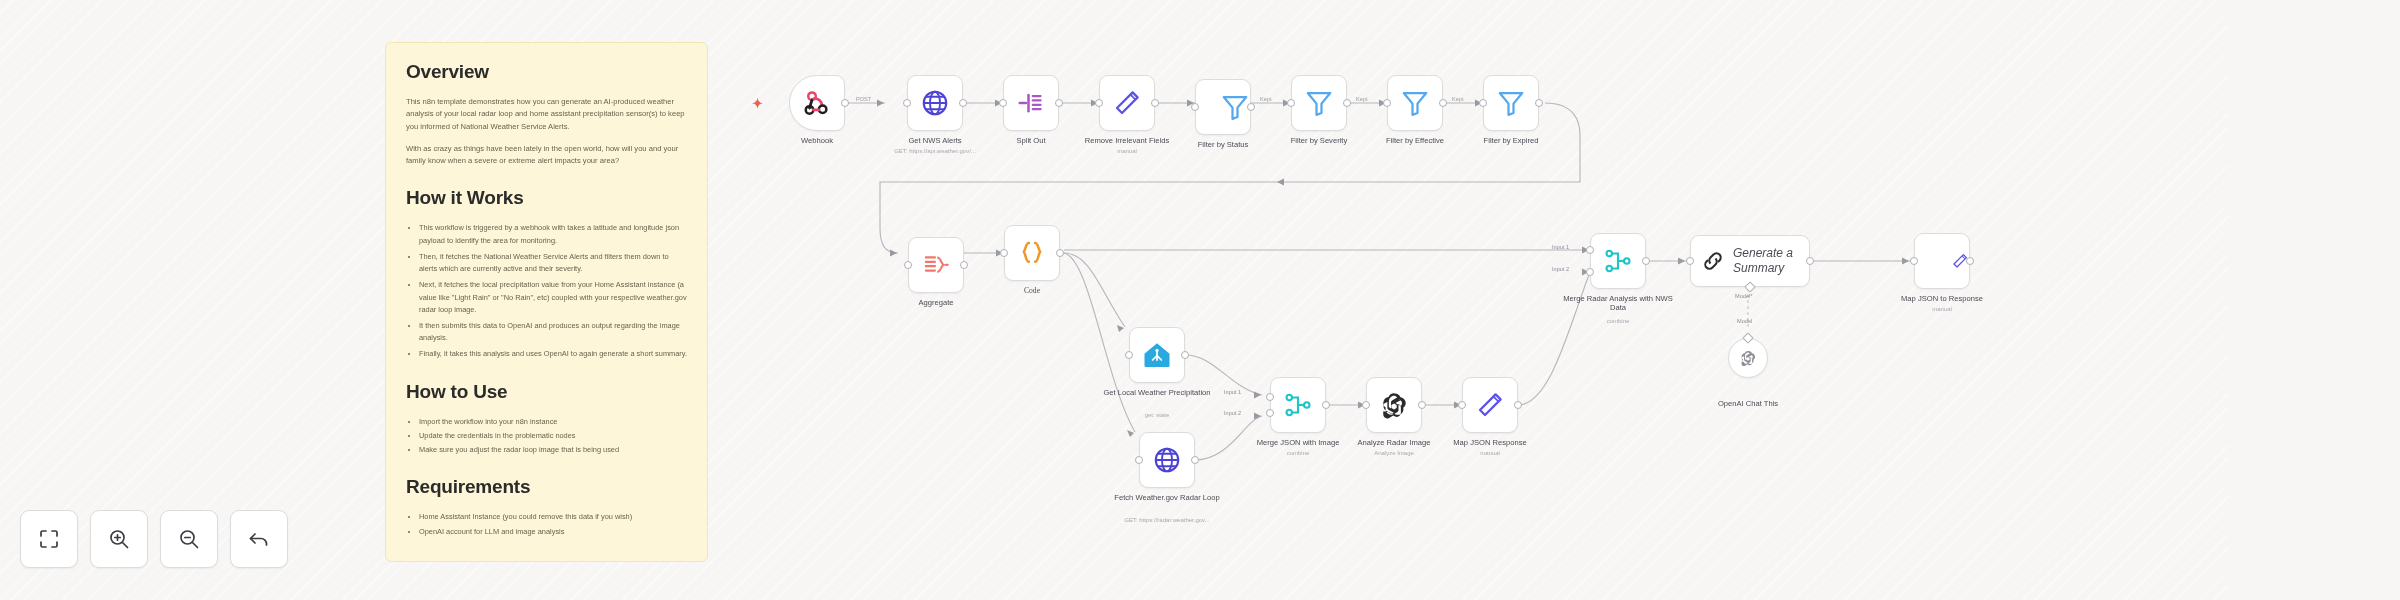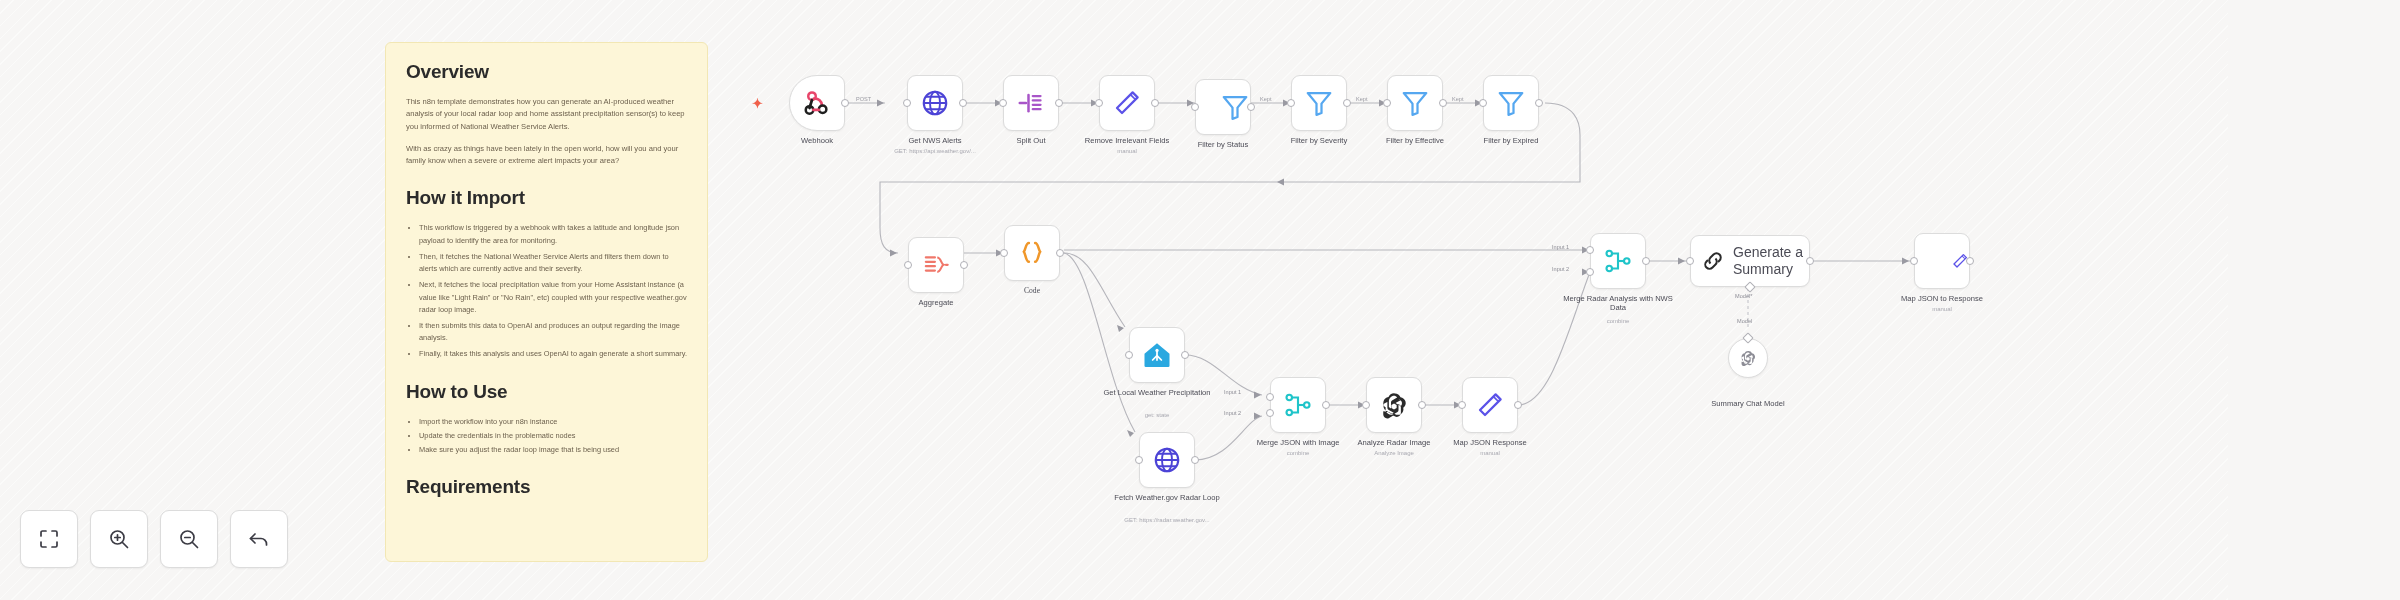--- a/index.html
+++ b/index.html
@@ -102,21 +102,21 @@
   
   .node.wide {
     width: 120px; height: 52px;
     border-radius: 9px;
     justify-content: flex-start;
     padding-left: 10px;
     gap: 8px;
   }
   .node.wide .ico { width: 24px; height: 24px; flex: none; }
   .node.wide .inner-label {
-    font-size: 14px; color: #4b4b55; line-height: 1.25;
+    font-size: 12px; color: #4b4b55; line-height: 1.25; font-style: italic;
   }
   
   .node.circ {
     width: 40px; height: 40px; border-radius: 50%;
   }
   .node.circ .ico { width: 18px; height: 18px; }
 
   
   .port {
     position: absolute;
@@ -176,37 +176,41 @@
 </head>
 <body>
 
 <div id="canvas">
 
   <div id="sticky">
     <h2>Overview</h2>
     <p>This n8n template demonstrates how you can generate an AI-produced weather analysis of your local radar loop and home assistant precipitation sensor(s) to keep you informed of National Weather Service Alerts.</p>
     <p>With as crazy as things have been lately in the open world, how will you and your family know when a severe or extreme alert impacts your area?</p>
 
-    <h2 class="sub">How it Import</h2>
+    <h2 class="sub">How it Works</h2>
     <ul>
       <li>This workflow is triggered by a webhook with takes a latitude and longitude json payload to identify the area for monitoring.</li>
       <li>Then, it fetches the National Weather Service Alerts and filters them down to alerts which are currently active and their severity.</li>
       <li>Next, it fetches the local precipitation value from your Home Assistant instance (a value like "Light Rain" or "No Rain", etc) coupled with your respective weather.gov radar loop image.</li>
       <li>It then submits this data to OpenAI and produces an output regarding the image analysis.</li>
       <li>Finally, it takes this analysis and uses OpenAI to again generate a short summary.</li>
     </ul>
 
     <h2 class="sub">How to Use</h2>
     <ul class="tight">
       <li>Import the workflow into your n8n instance</li>
       <li>Update the credentials in the problematic nodes</li>
       <li>Make sure you adjust the radar loop image that is being used</li>
     </ul>
 
     <h2 class="sub">Requirements</h2>
+    <ul class="tight">
+      <li>Home Assistant Instance (you could remove this data if you wish)</li>
+      <li>OpenAI account for LLM and image analysis</li>
+    </ul>
   </div>
 
   <svg id="edges">
     <g stroke="#b5b5bb" stroke-width="1.1" fill="none">
 
       <path d="M845,103 L885,103"></path>
       <path d="M963,103 L1003,103"></path>
       <path d="M1059,103 L1099,103"></path>
       <path d="M1155,103 L1195,103"></path>
       <path d="M1251,103 L1291,103"></path>
@@ -478,21 +482,21 @@
     <span class="port bot"></span>
   </div>
   <span class="port-label" style="left:1735px; top:293px;">Model*</span>
   <span class="port-label" style="left:1737px; top:318px;">Model</span>
 
   <div class="node circ" style="left:1728px; top:338px;">
     <svg class="ico" viewBox="0 0 24 24">
       <path d="M12 2.6c-2 0-3.7 1.2-4.4 3-2 .2-3.6 1.6-4 3.5-.6 1.9.2 3.9 1.8 4.9-.5 1.9.2 3.9 1.8 5 1.6 1.1 3.7 1 5.2-.1 1.5 1.2 3.6 1.3 5.2.2 1.6-1.1 2.3-3.1 1.8-5 1.6-1 2.4-3 1.8-4.9-.5-1.9-2.1-3.3-4-3.5-.7-1.8-2.5-3-4.4-3Zm0 2c1 0 1.9.5 2.5 1.3l-4.1 2.4c-.5.3-.8.8-.8 1.4v5l-1.5-.9c-.1 0-.2-.2-.2-.3V9.1c0-2.5 2-4.5 4.1-4.5Zm3.6 2.8c1.2.2 2.2 1 2.6 2.2.4 1.1.1 2.4-.8 3.2l-4.2-2.4 4-2.3-1.6-.7Zm-9 2.2c0-.1 0-.2.1-.2v4.9c0 .6.3 1.1.8 1.4l4.3 2.5-1.5.9c-.1.1-.3.1-.4 0l-4-2.3c-2.1-1.3-2.9-3.9-1.7-6l2.4-1.2Zm5.4 1.1 2.1 1.2v2.4l-2.1 1.2-2.1-1.2v-2.4l2.1-1.2Zm5.3 2.6c.1.1.2.2.2.3v4.6c0 2.4-2.4 4-4.6 3l-2.3-1.3 4.2-2.4c.5-.3.8-.8.8-1.4v-5l1.7 1.2Zm-9.4 4.3 4.2 2.4-4 2.3c-2.1 1.2-4.7-.3-4.7-2.7v-2.7l4.5.7Z" fill="#8d8d96"></path>
     </svg>
     <span class="port topc"></span>
-    <span class="nlabel">Summary Chat Model</span>
+    <span class="nlabel">OpenAI Chat This</span>
   </div>
 
   <div class="node" style="left:1914px; top:233px;padding-left:36px;">
     <svg class="ico" viewBox="0 0 24 24">
       <path d="M16.5 3.5 L20.5 7.5 L8 20 L4 16 Z" fill="none" stroke="#5b52e8" stroke-width="1.8" stroke-linejoin="round"></path>
       <path d="M15 5.5 L18.5 9" stroke="#5b52e8" stroke-width="1.4"></path>
     </svg>
     <span class="port in"></span>
     <span class="port out"></span>
     <span class="nlabel">Map JSON to Response</span>

